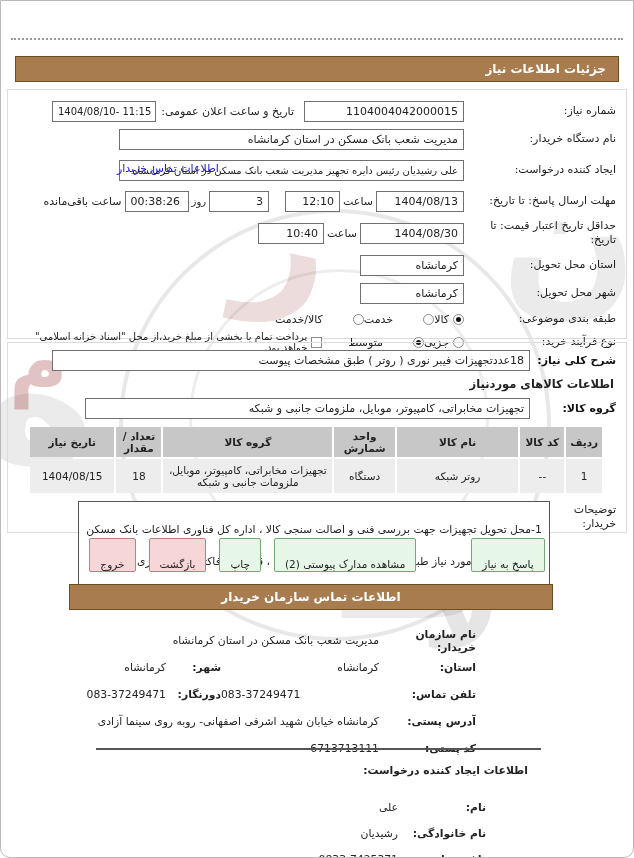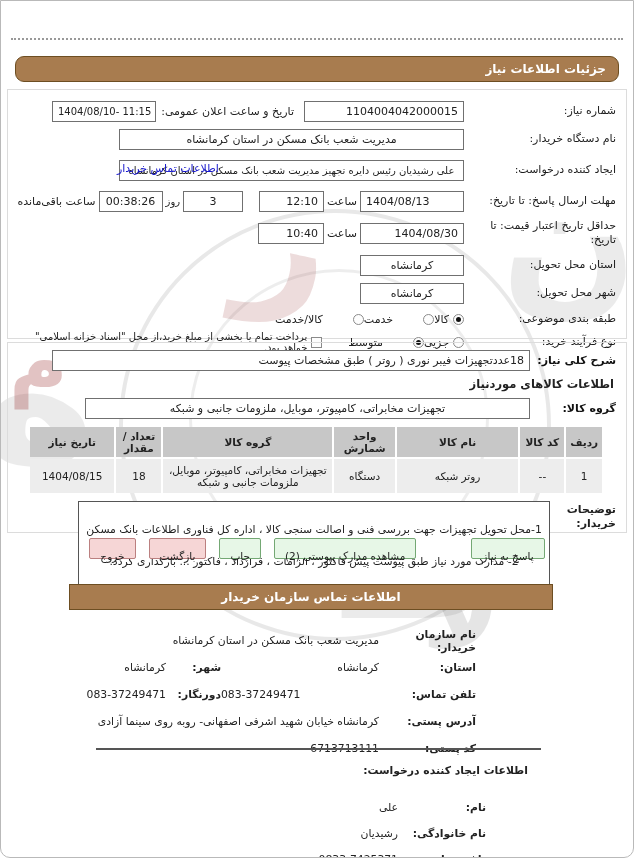--- a/index.html
+++ b/index.html
@@ -19,33 +19,33 @@
   .wm-g4 { left:500px; top:160px; font-size:160px; }
   .wm-g5 { left:8px; top:322px; font-size:80px; color:rgba(150,40,40,0.28); }
   .wm-g6 { left:420px; top:554px; font-size:110px; color:rgba(0,0,0,0.10); }
 
   .layer { position:relative; z-index:1; }
 
   
   .dotline { position:absolute; top:37px; left:10px; right:10px; border-top:2px dotted #999; }
   .brownbar { background:#a87c4f; border:1px solid #6d4e22; color:#fff; font-weight:bold;
               font-size:12px; height:26px; line-height:24px; direction:rtl; }
-  .bar1 { position:absolute; top:55px; left:14px; right:14px; padding-right:12px;border-radius:9px; }
+  .bar1 { position:absolute; top:55px; left:14px; right:14px; padding-right:12px; }
   .bar2 { position:absolute; top:583px; left:68px; width:484px; text-align:center; }
 
   
   .sect { position:absolute; direction:rtl; border:1px solid #dcdcdc; background:transparent; }
   .sect1 { top:88px; left:6px; right:6px; height:250px; padding:10px 10px 0 8px; }
   .sect2 { top:341px; left:6px; right:6px; height:191px; padding:6px 10px 0 8px; }
 
   .frow { display:flex; align-items:center; margin-bottom:6px; min-height:22px; }
   .flabel { width:152px; padding-left:6px; color:#1c1c1c; font-size:11px; line-height:1.25; flex:0 0 auto; }
   .ibox { border:1px solid #707070; background:#fff; height:21px; line-height:19px;
           padding:0 5px; font-size:11px; flex:0 0 auto; overflow:hidden; white-space:nowrap; }
-  .c { text-align:center; }
+  .c { }
   .sm { font-size:10px; }
   .lbl-inline { padding:0 3px; flex:0 0 auto; }
   .link { color:#1515cc; cursor:pointer; font-size:11px; }
   .creator-wrap { position:relative; flex:0 0 auto; }
   .creator-link { position:absolute; top:2px; left:-2px; background:transparent; white-space:nowrap; }
 
   .radio { width:11px; height:11px; border:1px solid #8a8a8a; border-radius:50%; background:#fdfdfd;
            display:inline-block; position:relative; flex:0 0 auto; margin-left:4px; }
   .radio.sel::after { content:""; position:absolute; left:2px; top:2px; width:5px; height:5px;
            border-radius:50%; background:#111; }
@@ -53,28 +53,28 @@
            display:inline-block; flex:0 0 auto; margin-left:4px; }
   .optlbl { margin-left:30px; flex:0 0 auto; }
 
   
   .boldlbl { font-weight:bold; color:#111; }
   .hdr-goods { font-weight:bold; color:#222; margin:4px 2px 6px 0; font-size:11.5px; }
   table.goods { border-collapse:separate; border-spacing:2px; margin:2px 12px 0 12px; width:calc(100% - 24px); direction:rtl; }
   table.goods th { background:#c7c7c7; font-weight:bold; font-size:10.5px; padding:3px 2px; text-align:center; }
   table.goods td { background:#ededed; font-size:10.5px; padding:5px 3px; text-align:center; }
   .notes-row { display:flex; align-items:flex-start; margin-top:6px; }
-  .notes-label { width:66px; font-weight:bold; line-height:1.3; padding-top:2px; flex:0 0 auto; }
+  .notes-label { width:66px; font-weight:normal; line-height:1.3; padding-top:2px; flex:0 0 auto; }
   .notes-box { flex:1 1 auto; border:1px solid #555; background:#fff; padding:20px 6px; margin-left:62px; }
   .notes-box div { font-size:10.8px; line-height:1.5; text-align:center; }
 
   
   .btnrow { position:absolute; top:537px; left:0; right:0; display:flex; direction:rtl;
             justify-content:center; align-items:center; gap:13px; }
-  .btn { height:21px; line-height:19px; padding:8px 10px; font-size:10.5px; color:#222;
+  .btn { height:21px; line-height:19px; padding:16px 10px; font-size:10.5px; color:#222;
          border-radius:2px; cursor:pointer; white-space:nowrap; }
   .btn.green { background:#e7f7e7; border:1px solid #74a874; }
   .btn.pink  { background:#f6d6d6; border:1px solid #bb8080; }
   .btn.respond { margin-left:42px; }
 
   
   .contact { position:absolute; top:626px; right:157px; left:14px; direction:rtl; }
   .crow { display:flex; align-items:center; height:27px; }
   .clabel { font-weight:bold; width:97px; flex:0 0 auto; font-size:10.8px; }
   .cval { font-size:10.8px; flex:0 0 auto; }
@@ -128,23 +128,23 @@
     <div class="frow" style="min-height:28px;">
       <div class="flabel">ایجاد کننده درخواست:</div>
       <div class="creator-wrap">
         <div class="ibox c sm" style="width:345px;">علی رشیدیان رئیس دایره تجهیز مدیریت شعب بانک مسکن در استان کرمانشاه</div>
         <span class="link creator-link">اطلاعات تماس خریدار</span>
       </div>
     </div>
 
     <div class="frow">
       <div class="flabel">مهلت ارسال پاسخ: تا تاریخ:</div>
-      <div class="ibox num" style="width:104px; ">1404/08/13</div>
+      <div class="ibox num" style="width:88px; text-align:right;">1404/08/13</div>
       <div class="lbl-inline">ساعت</div>
-      <div class="ibox num" style="width:65px; text-align:right;">12:10</div>
+      <div class="ibox num" style="width:55px; text-align:right;">12:10</div>
       <div class="ibox c" style="width:60px; margin-right:16px;">3</div>
       <div class="lbl-inline sm">روز</div>
       <div class="ibox c num" style="width:64px;">00:38:26</div>
       <div class="lbl-inline">ساعت باقی‌مانده</div>
     </div>
 
     <div class="frow" style="min-height:30px;">
       <div class="flabel">حداقل تاریخ اعتبار قیمت: تا تاریخ:</div>
       <div class="ibox num" style="width:104px; text-align:right;">1404/08/30</div>
       <div class="lbl-inline">ساعت</div>

